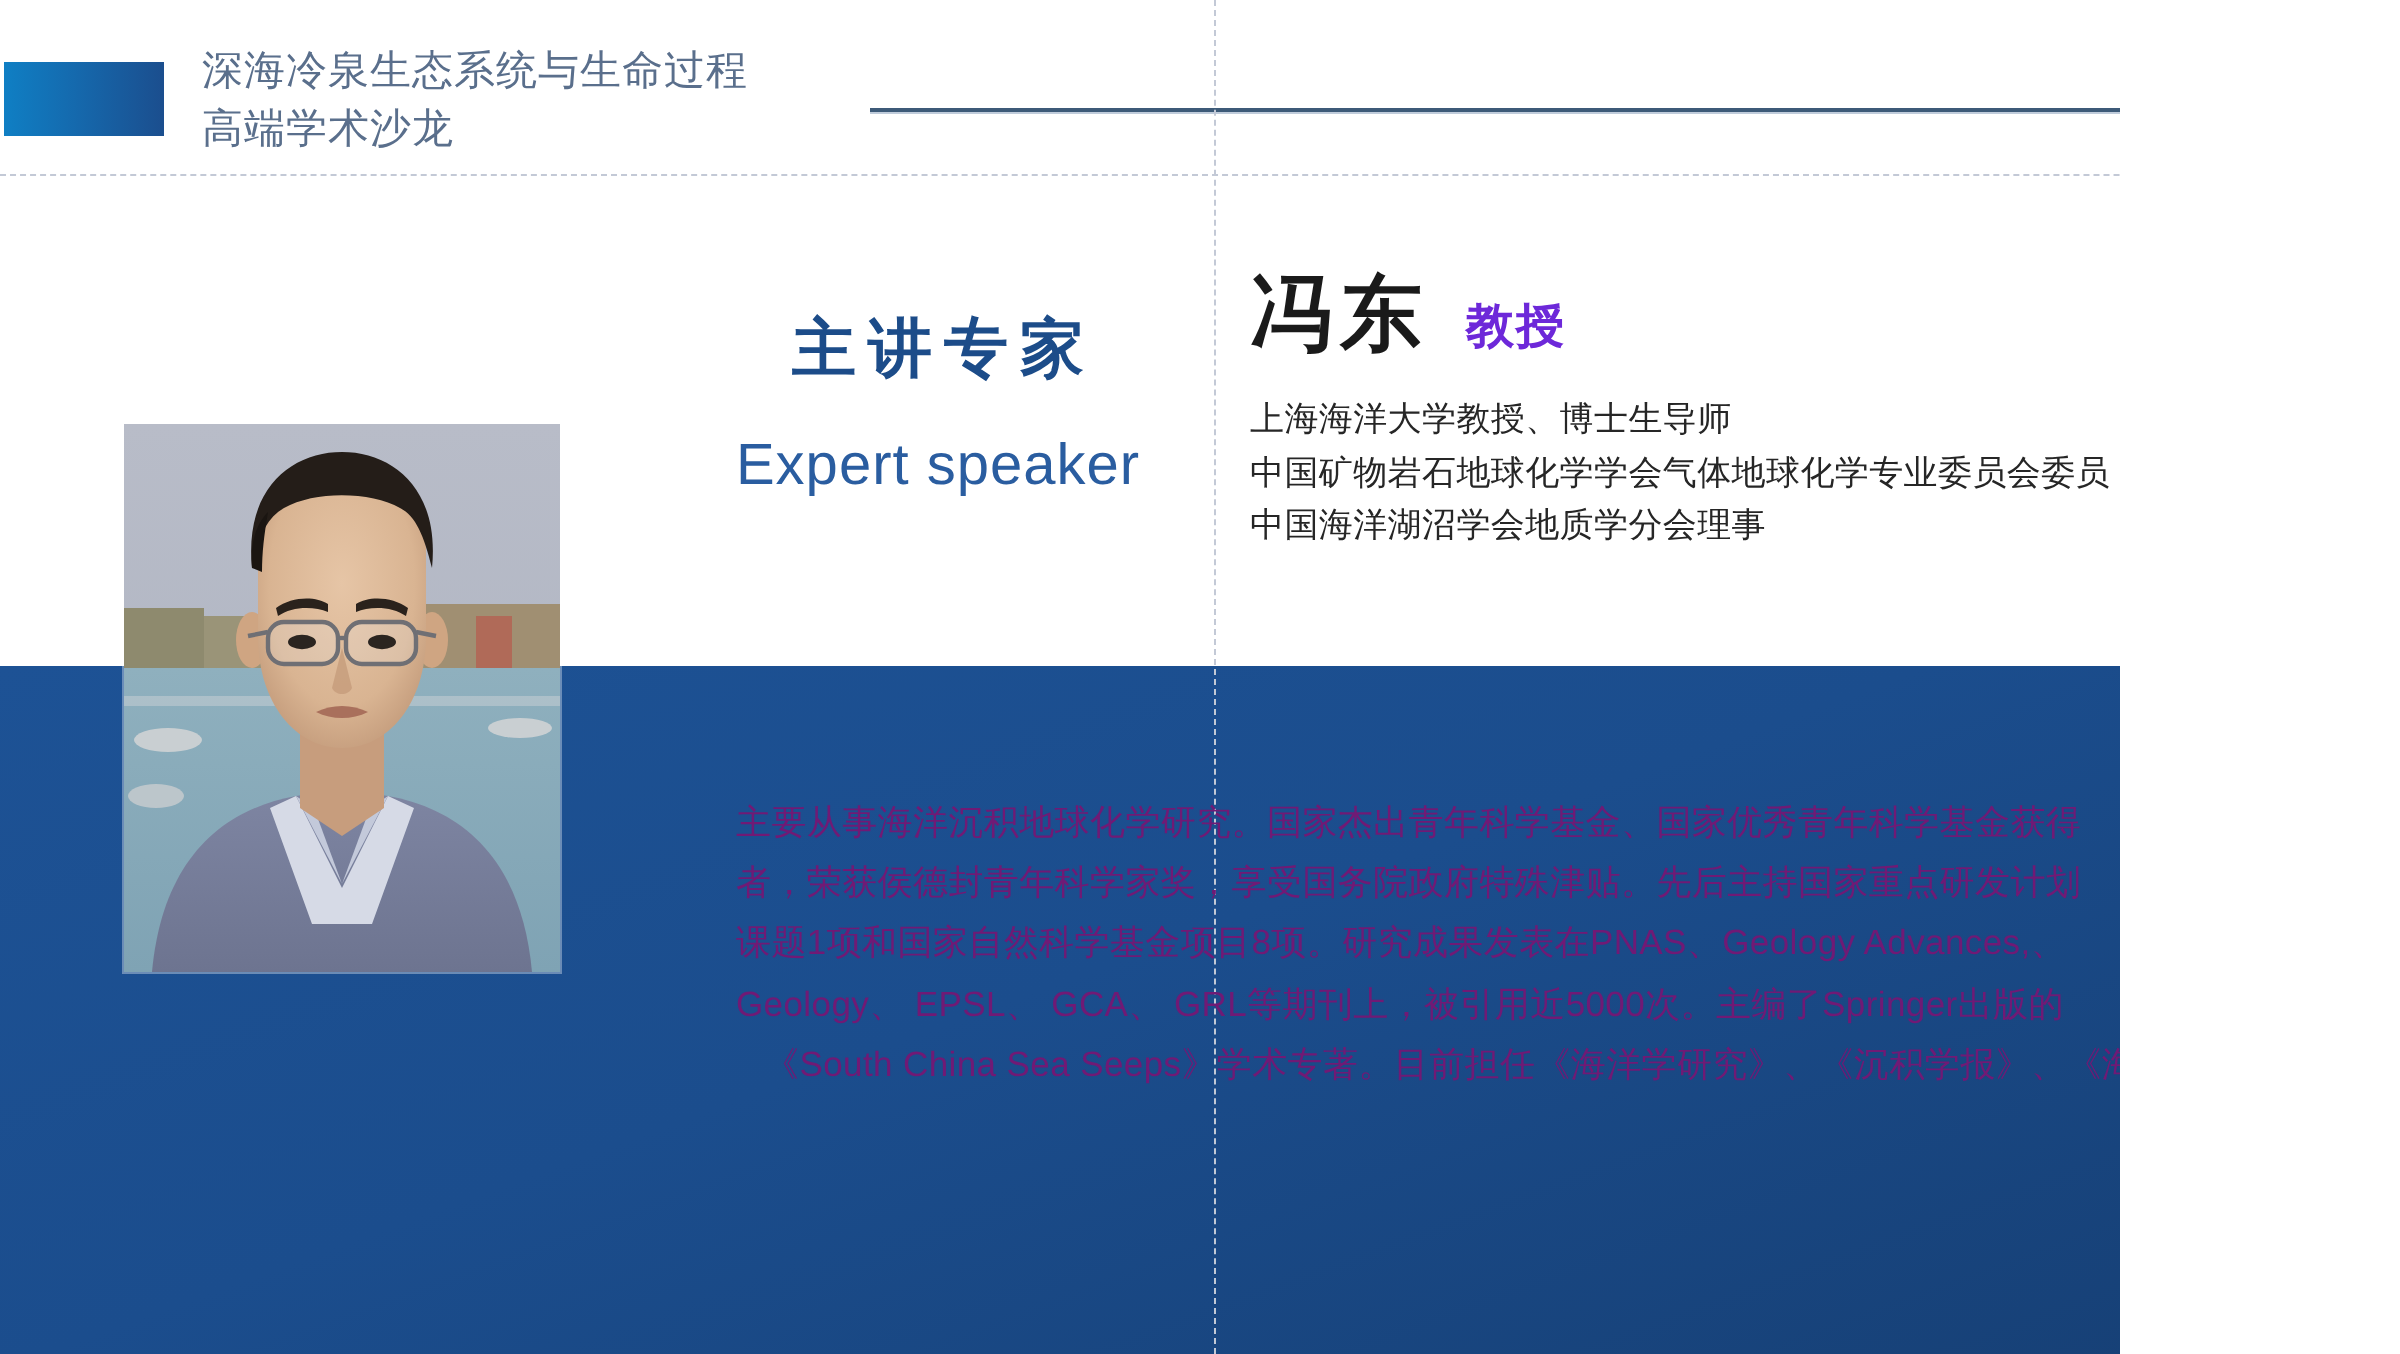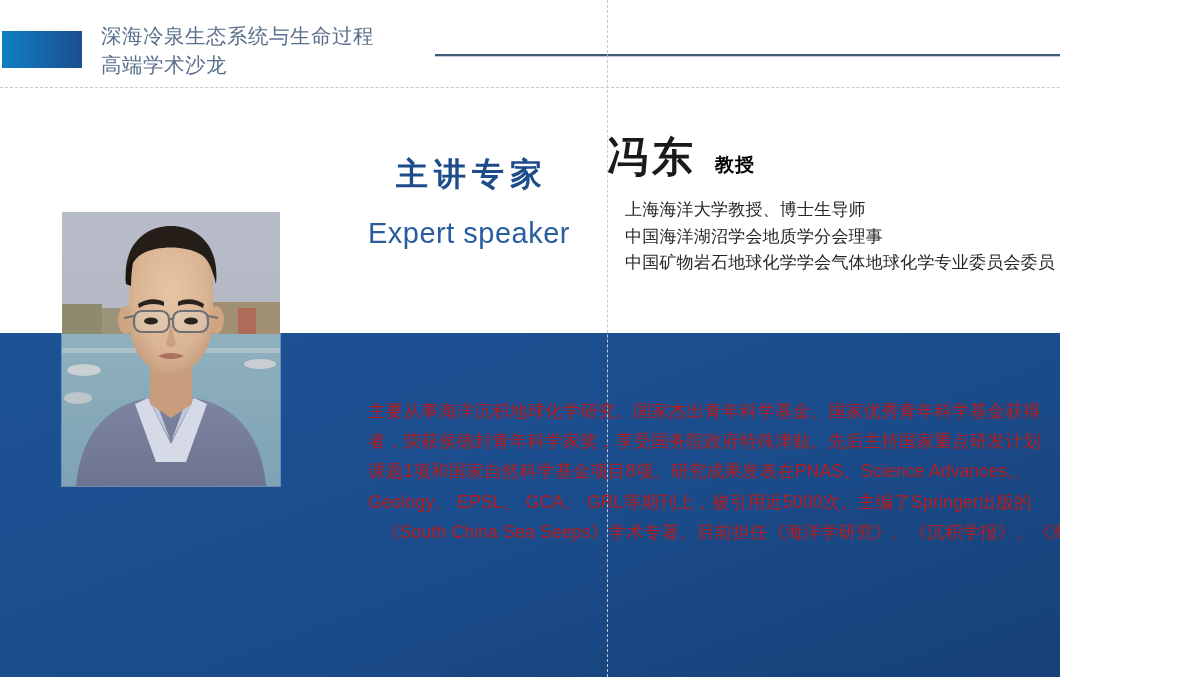--- a/index.html
+++ b/index.html
@@ -116,54 +116,54 @@
     color: #2a5da0;
     font-size: 29px;
     line-height: 38px;
     letter-spacing: 0.5px;
     margin-top: 16px;
   }
 
   
   .speaker-name-row {
     position: absolute;
-    left: 607px; top: 130px;
+    left: 625px; top: 130px;
     display: flex;
     align-items: baseline;
   }
   .speaker-name {
     color: #1a1a1a;
     font-size: 41px;
     font-weight: bold;
     letter-spacing: 4px;
   }
   .speaker-rank {
-    color: #000000;
-    font-size: 19px;
+    color: #6d28d9;
+    font-size: 24px;
     font-weight: bold;
     margin-left: 18px;
     letter-spacing: 1px;
   }
   .speaker-affiliations {
     position: absolute;
     left: 625px; top: 197px;
     width: 560px;
     color: #262626;
     font-size: 17px;
     line-height: 26.5px;
     letter-spacing: 0.2px;
   }
   .speaker-affiliations div { white-space: nowrap; }
 
   
   .bio {
     position: absolute;
     left: 368px; top: 396px;
     width: 800px;
-    color: #b91c1c;
+    color: #701a75;
     font-size: 17.5px;
     line-height: 30.2px;
     letter-spacing: 0.2px;
     z-index: 7;
   }
   .bio div { white-space: nowrap; }
   .bio div.indent { text-indent: 14px; }
 </style>
 </head>
 <body>
@@ -262,25 +262,25 @@
     <div class="speaker-label-en">Expert speaker</div>
   </div>
 
   <div class="speaker-name-row">
     <span class="speaker-name">冯东</span>
     <span class="speaker-rank">教授</span>
   </div>
 
   <div class="speaker-affiliations">
     <div>上海海洋大学教授、博士生导师</div>
+    <div>中国矿物岩石地球化学学会气体地球化学专业委员会委员</div>
     <div>中国海洋湖沼学会地质学分会理事</div>
-    <div>中国矿物岩石地球化学学会气体地球化学专业委员会委员</div>
   </div>
 
   <div class="bio">
     <div>主要从事海洋沉积地球化学研究。国家杰出青年科学基金、国家优秀青年科学基金获得</div>
     <div>者，荣获侯德封青年科学家奖，享受国务院政府特殊津贴。先后主持国家重点研发计划</div>
-    <div>课题1项和国家自然科学基金项目8项。研究成果发表在PNAS、Science Advances,、</div>
+    <div>课题1项和国家自然科学基金项目8项。研究成果发表在PNAS、Geology Advances,、</div>
     <div>Geology、 EPSL、 GCA、 GRL等期刊上，被引用近5000次。主编了Springer出版的</div>
     <div class="indent">《South China Sea Seeps》学术专著。目前担任《海洋学研究》、《沉积学报》、《海</div>
   </div>
 
 </div>
 
 </body></html>

